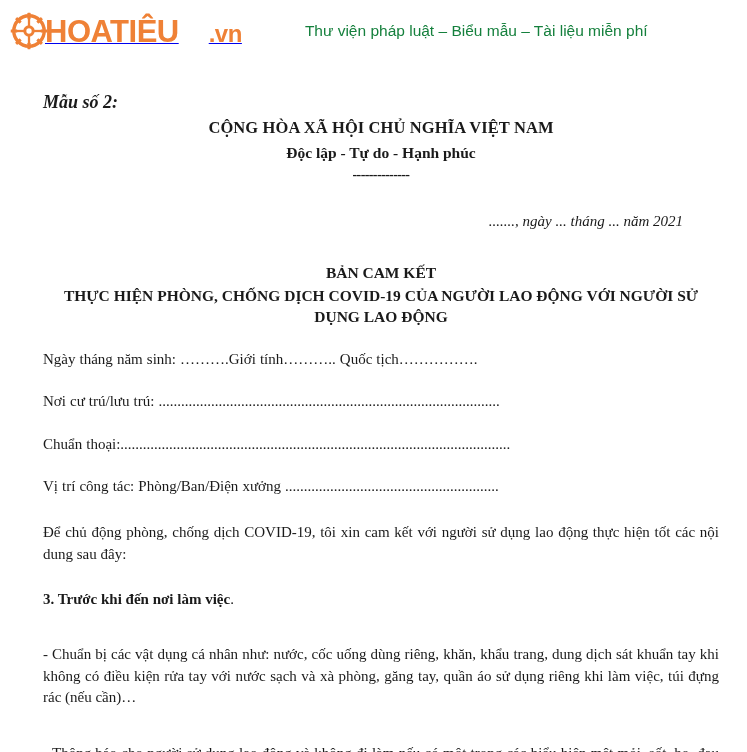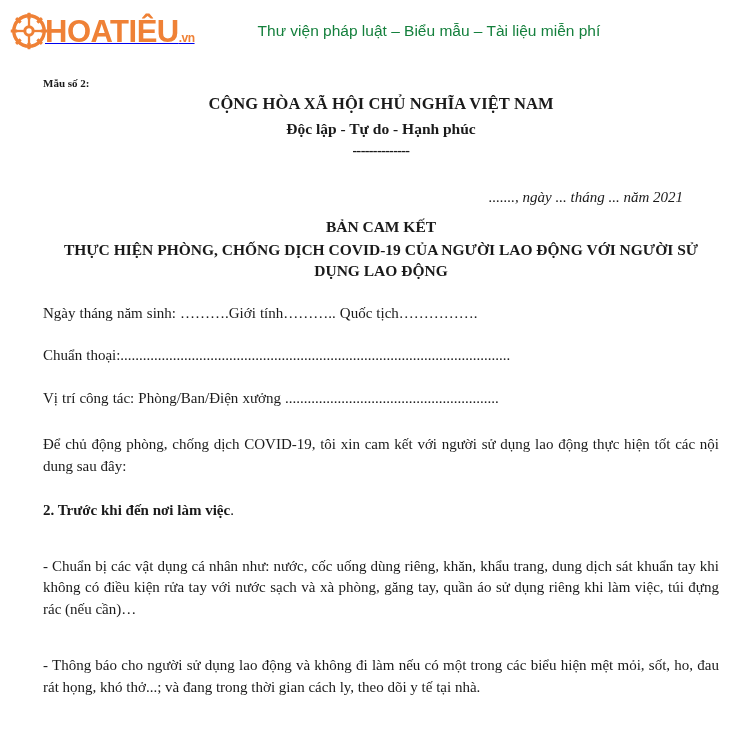--- a/index.html
+++ b/index.html
@@ -42,42 +42,44 @@
     font-weight: 700;
     letter-spacing: -0.5px;
     line-height: 1;
     margin-left: -3px;
     white-space: nowrap;
   }
   .brand-text .brand-main {
     font-size: 31px;
   }
   .brand-text .brand-tld {
-    font-size: 12px;
+    font-size: 24px;
+    margin-left: 30px;
   }
   .site-tagline {
     font-family: "Liberation Sans", "DejaVu Sans", sans-serif;
     font-size: 15.5px;
     color: #15803d;
     margin-left: 63px;
     white-space: nowrap;
   }
 
   
   .document {
     padding: 0 28px 0 43px;
     box-sizing: border-box;
     font-size: 15px;
     line-height: 1.42;
   }
 
   .form-no {
     font-weight: bold;
-    font-size: 11px;
-    margin-top: 14px;
+    font-style: italic;
+    font-size: 18px;
+    margin-top: 28px;
   }
 
   .national-heading {
     text-align: center;
   }
   .nation-line {
     font-weight: bold;
     font-size: 16.5px;
     letter-spacing: 0.1px;
   }
@@ -97,21 +99,21 @@
     font-style: italic;
     font-size: 15px;
     text-align: right;
     margin-top: 26px;
     padding-right: 36px;
   }
 
   .doc-title {
     text-align: center;
     font-weight: bold;
-    margin-top: 8px;
+    margin-top: 30px;
   }
   .doc-title .title-main {
     font-size: 15.5px;
     display: block;
   }
   .doc-title .title-sub {
     font-size: 15.5px;
     display: block;
     margin-top: 2px;
     line-height: 1.35;
@@ -186,25 +188,26 @@
   </div>
 
   <div class="date-line">......., ngày ... tháng ... năm 2021</div>
 
   <div class="doc-title">
     <span class="title-main">BẢN CAM KẾT</span>
     <span class="title-sub">THỰC HIỆN PHÒNG, CHỐNG DỊCH COVID-19 CỦA NGƯỜI LAO ĐỘNG VỚI NGƯỜI SỬ DỤNG LAO ĐỘNG</span>
   </div>
 
   <div class="field-row">Ngày tháng năm sinh: ……….Giới tính……….. Quốc tịch…………….</div>
+  <div class="field-row">Nơi cư trú/lưu trú: ...........................................................................................</div>
   <div class="field-row">Chuẩn thoại:........................................................................................................</div>
   <div class="field-row">Vị trí công tác: Phòng/Ban/Điện xưởng .........................................................</div>
 
   <p class="para">Để chủ động phòng, chống dịch COVID-19, tôi xin cam kết với người sử dụng lao động thực hiện tốt các nội dung sau đây:</p>
 
   <div class="section-heading">
-    <span class="sh-bold">2. Trước khi đến nơi làm việc</span><span>.</span>
+    <span class="sh-bold">3. Trước khi đến nơi làm việc</span><span>.</span>
   </div>
 
   <p class="bullet">- Chuẩn bị các vật dụng cá nhân như: nước, cốc uống dùng riêng, khăn, khẩu trang, dung dịch sát khuẩn tay khi không có điều kiện rửa tay với nước sạch và xà phòng, găng tay, quần áo sử dụng riêng khi làm việc, túi đựng rác (nếu cần)…</p>
   <p class="bullet">- Thông báo cho người sử dụng lao động và không đi làm nếu có một trong các biểu hiện mệt mỏi, sốt, ho, đau rát họng, khó thở...; và đang trong thời gian cách ly, theo dõi y tế tại nhà.</p>
 
 </main>
 
 </body></html>

